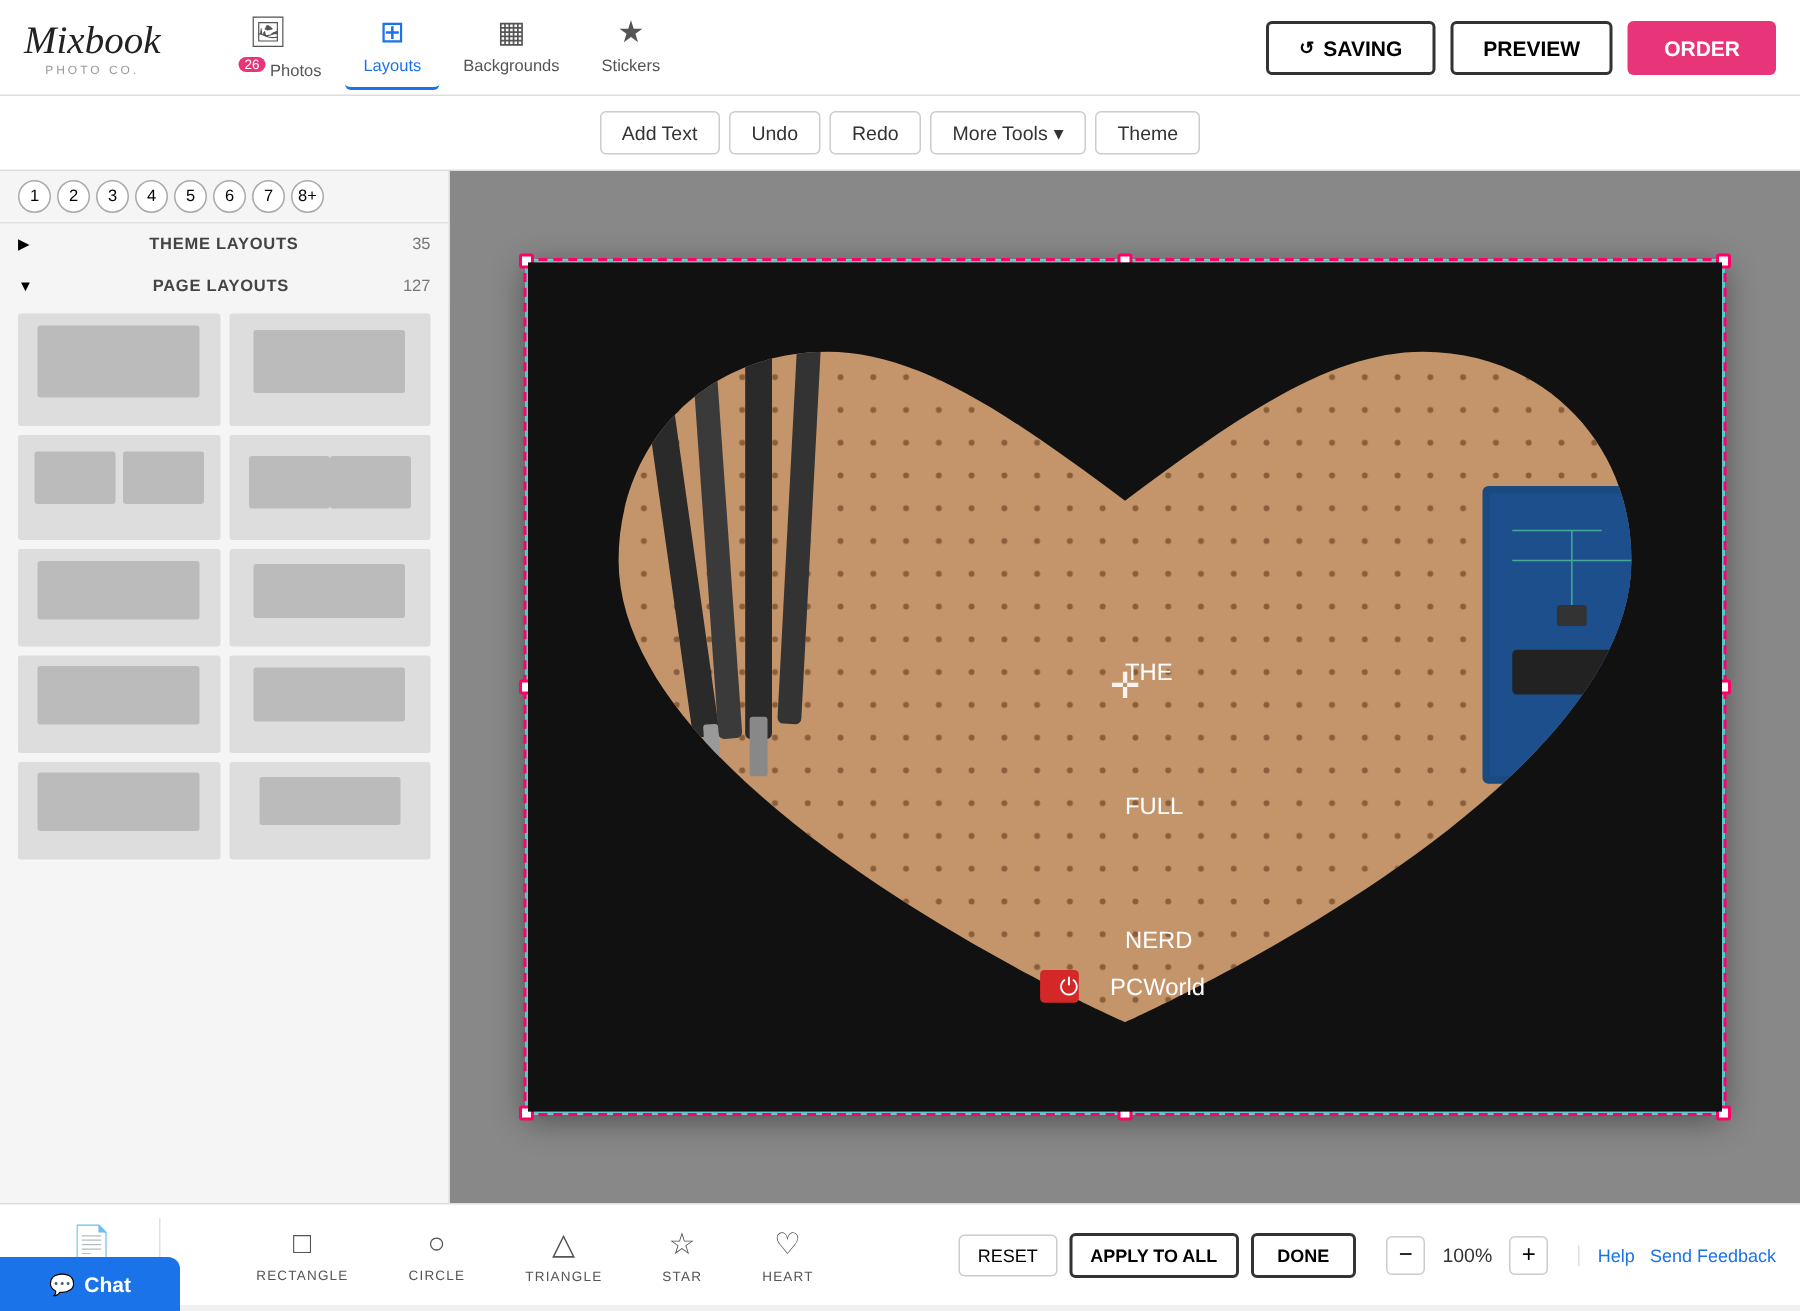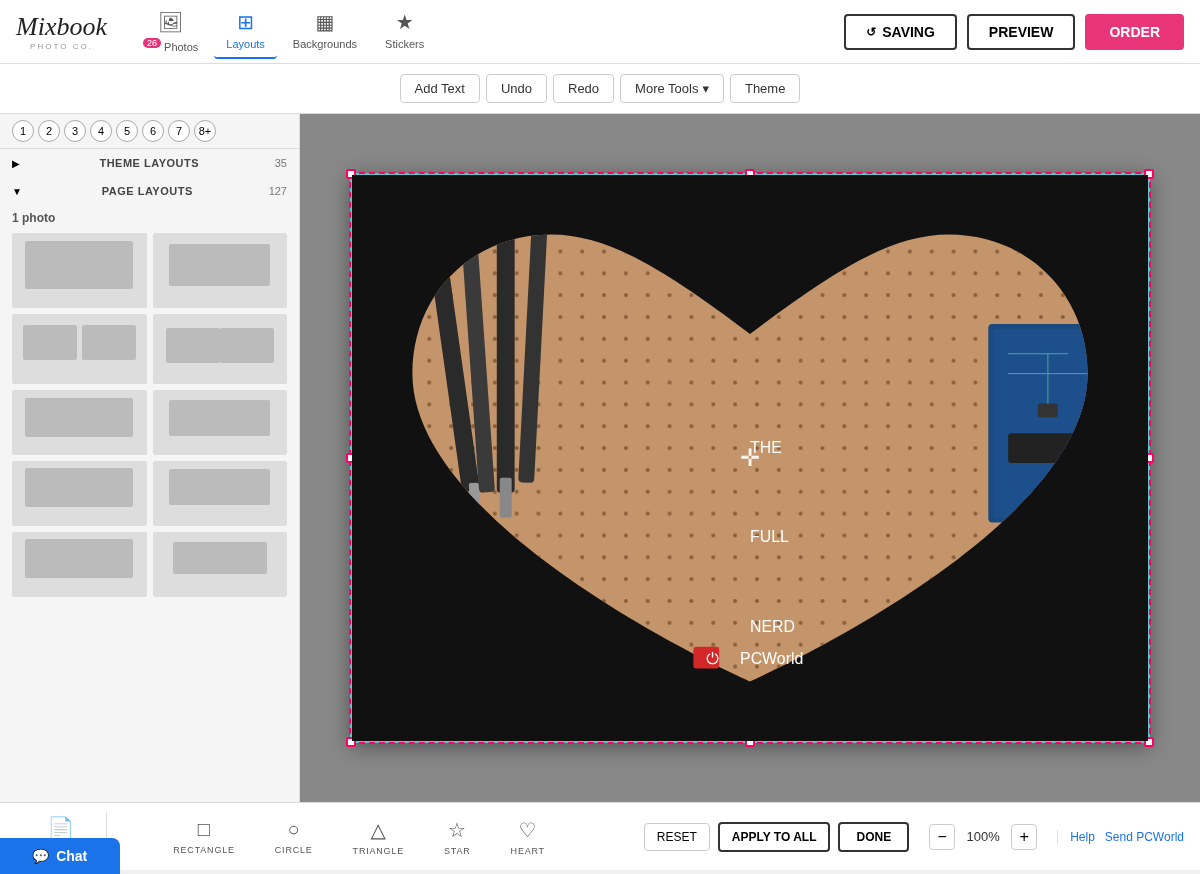--- a/index.html
+++ b/index.html
@@ -373,21 +373,21 @@
 <div class="header">
   <div class="logo-wrap">
     <span style="font-family:serif;font-size:26px;font-style:italic;color:#222;">Mixbook</span>
     <span style="font-size:8px;color:#999;letter-spacing:2px;">PHOTO CO.</span>
   </div>
 
   <div class="header-nav">
     <div class="nav-item">
       <span class="nav-icon">🖼</span>
       <span style="font-size:11px;">
-        <sup style="font-size:9px;background:#e8357a;color:white;border-radius:8px;padding:0 4px;">26</sup> Photos
+        <sup style="font-size:9px;background:#e8357a;color:white;border-radius:8px;padding:0 4px;margin-left:16px;">26</sup> Photos
       </span>
     </div>
     <div class="nav-item active">
       <span class="nav-icon">⊞</span>
       <span style="font-size:11px;">Layouts</span>
     </div>
     <div class="nav-item">
       <span class="nav-icon">▦</span>
       <span style="font-size:11px;">Backgrounds</span>
     </div>
@@ -440,21 +440,20 @@
         <span class="section-title">THEME LAYOUTS</span>
         <span class="section-count">35</span>
       </div>
 
       <div class="sidebar-section-header">
         <span style="font-size:10px;margin-right:4px;">▼</span>
         <span class="section-title">PAGE LAYOUTS</span>
         <span class="section-count">127</span>
       </div>
 
-      <div class="sidebar-section-label">1 photo</div>
 
       <div class="layout-grid">
 
         <div class="layout-thumb h-tall" style="height:75px;">
           <div class="inner-block" style="width:80%;height:65%;top:10%;left:10%;"></div>
         </div>
         <div class="layout-thumb h-tall" style="height:75px;">
           <div class="inner-block" style="width:75%;height:55%;top:15%;left:12%;"></div>
         </div>
 
@@ -599,21 +598,21 @@
 
     <div class="zoom-controls">
       <button class="zoom-btn">−</button>
       <span class="zoom-label">100%</span>
       <button class="zoom-btn">+</button>
     </div>
 
     <div class="feedback-area">
       <a>Help</a>
       &nbsp;
-      <a>Send PCWorld</a>
+      <a>Send Feedback</a>
     </div>
   </div>
 </div>
 
 <div class="chat-btn">
   <span>💬</span>
   <span>Chat</span>
 </div>
 
 </body></html>

